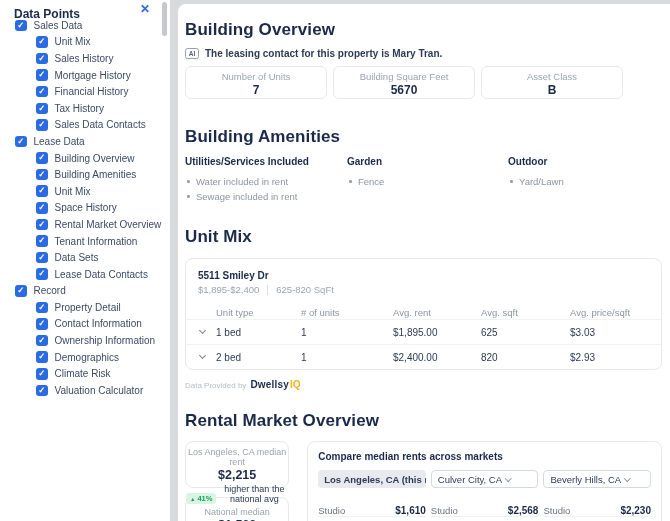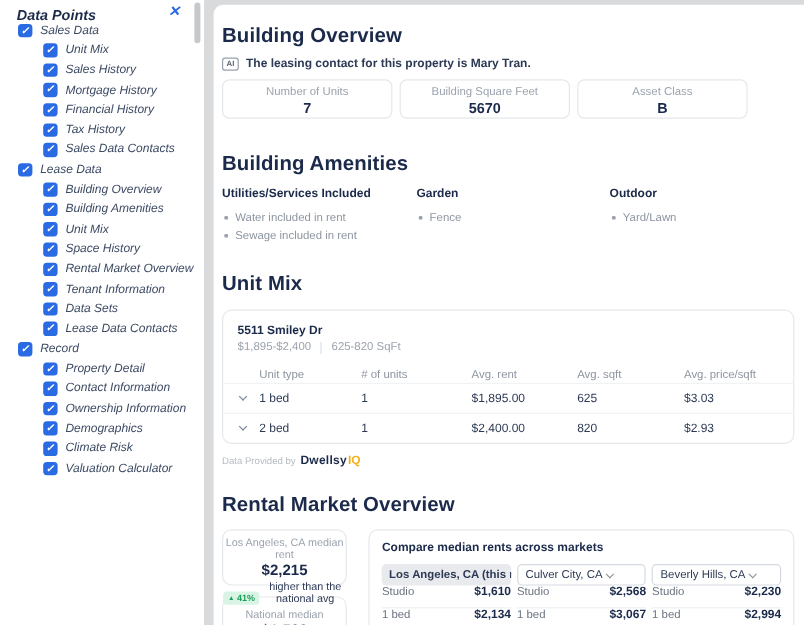--- a/index.html
+++ b/index.html
@@ -2,21 +2,21 @@
 <html><head>
 <meta charset="utf-8">
 <style>
   * { box-sizing: border-box; margin: 0; padding: 0; }
   html,body { width:670px; height:521px; }
   body {
     font-family: "Liberation Sans", sans-serif;
     background:#ffffff; color:#1b2a4a; overflow:hidden; position:relative;
   }
   
-  .sidebar { position:absolute; left:0; top:0; width:197px; height:521px; background:#fff;font-style:italic; }
+  .sidebar { position:absolute; left:0; top:0; width:197px; height:521px; background:#fff; }
   .sb-head { position:relative; padding:4px 14px 0 14px; height:16px; }
   .sb-title { font-size:12px; font-weight:700; color:#1d2b4a; }
   .sb-close { position:absolute; left:140px; top:3px; font-size:12px; font-weight:700; color:#2a6ae3; cursor:pointer; line-height:13px;}
   .sb-list { margin-top:1px; }
   .sb-row { display:flex; align-items:center; height:16.6px; }
   .sb-row.parent { padding-left:15px; }
   .sb-row.child { padding-left:36px; }
   .cb { width:11.5px; height:11.5px; border-radius:3px; background:#2a6ae3; color:#fff;
         font-size:8.5px; line-height:11.5px; text-align:center; font-weight:700; flex:0 0 auto; }
   .sb-label { margin-left:7px; font-size:10px; color:#3c4a63; white-space:nowrap; }
@@ -80,21 +80,21 @@
   .cmp-card { flex:1; border:1px solid #e6e8eb; border-radius:8px; padding:9px 10px 8px 10px; }
   .cmp-title { font-size:10px; font-weight:700; color:#1b2a4a; }
   .cmp-cols { margin-top:8px; display:flex; gap:5px; }
   .cmp-col { flex:1; min-width:0; }
   .sel { height:18px; border-radius:4px; font-size:9.5px; display:flex; align-items:center;
          padding:0 6px; white-space:nowrap; overflow:hidden; }
   .sel-static { background:#e9eaed; color:#2d3a55; font-weight:600; }
   .sel-dd { background:#fff; border:1px solid #d5dae0; color:#2d3a55; font-weight:500; justify-content:flex-start; cursor:pointer; }
   .sel-chev { width:4.5px; height:4.5px; border-right:1.2px solid #8d95a0; border-bottom:1.2px solid #8d95a0;
               transform:rotate(45deg); margin-top:-2px; flex:0 0 auto; margin-left:4px;}
-  .cmp-tr { height:19px; display:flex; align-items:flex-start; justify-content:space-between; border-bottom:1px solid #eef0f2; }
+  .cmp-tr { height:29px; display:flex; align-items:flex-end; justify-content:space-between; border-bottom:1px solid #eef0f2; }
   .cmp-col .cmp-tr:first-of-type { margin-top:4px; }
   .cmp-k { font-size:9.5px; color:#6b7480; }
   .cmp-v { font-size:10px; font-weight:700; color:#1b2a4a; }
 </style>
 </head>
 <body>
 
 <div class="sidebar">
   <div class="sb-head">
     <span class="sb-title">Data Points</span>

